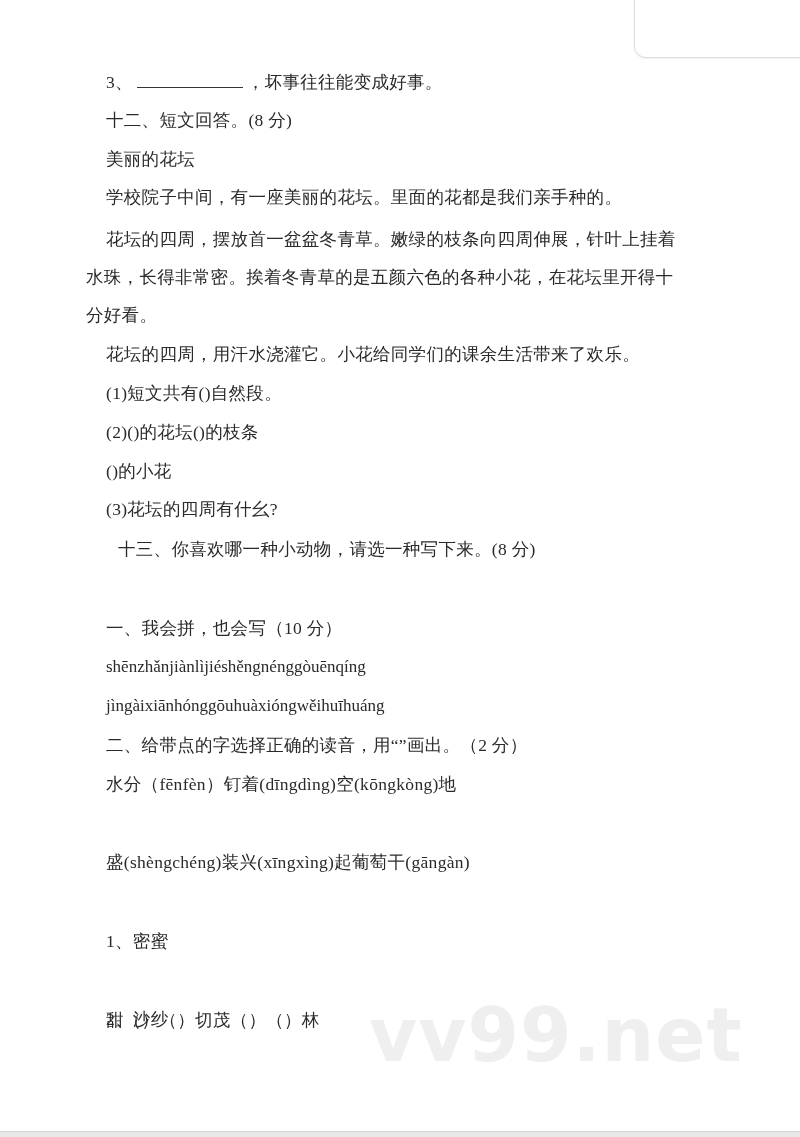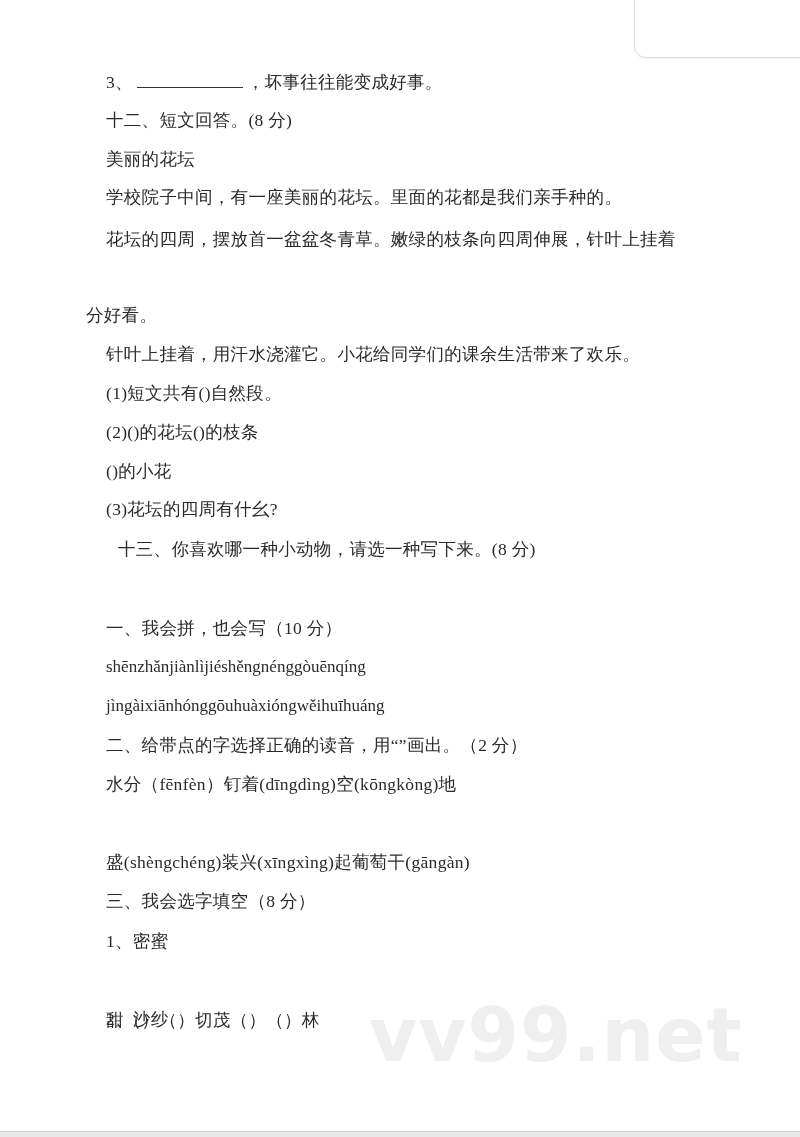--- a/index.html
+++ b/index.html
@@ -87,24 +87,25 @@
   </div>
 
   <div class="line ind" style="top:109px;">十二、短文回答。(8 分)</div>
 
   <div class="line ind" style="top:148px;">美丽的花坛</div>
 
   <div class="line ind" style="top:186px;">学校院子中间，有一座美丽的花坛。里面的花都是我们亲手种的。</div>
 
   <div class="line ind" style="top:228px;">花坛的四周，摆放首一盆盆冬青草。嫩绿的枝条向四周伸展，针叶上挂着</div>
 
+  <div class="line noind" style="top:266px;">水珠，长得非常密。挨着冬青草的是五颜六色的各种小花，在花坛里开得十</div>
 
   <div class="line noind" style="top:304px;">分好看。</div>
 
-  <div class="line ind" style="top:343px;">针叶上挂着，用汗水浇灌它。小花给同学们的课余生活带来了欢乐。</div>
+  <div class="line ind" style="top:343px;">花坛的四周，用汗水浇灌它。小花给同学们的课余生活带来了欢乐。</div>
 
   <div class="line ind" style="top:382px;">(1)短文共有()自然段。</div>
 
   <div class="line ind" style="top:421px;">(2)()的花坛()的枝条</div>
 
   <div class="line ind" style="top:460px;">()的小花</div>
 
   <div class="line ind" style="top:498px;">(3)花坛的四周有什幺?</div>
 
   <div class="line ind" style="top:538px;margin-left:12px;">十三、你喜欢哪一种小动物，请选一种写下来。(8 分)</div>
@@ -115,21 +116,20 @@
 
   <div class="line ind pinyin" style="top:695px;">jìngàixiānhónggōuhuàxióngwěihuīhuáng</div>
 
   <div class="line ind" style="top:734px;">二、给带点的字选择正确的读音，用“”画出。（2 分）</div>
 
   <div class="line ind" style="top:773px;">水分（fēnfèn）钉着(dīngdìng)空(kōngkòng)地</div>
 
 
   <div class="line ind" style="top:851px;">盛(shèngchéng)装兴(xīngxìng)起葡萄干(gāngàn)</div>
 
-  <div class="line ind" style="top:890px;">三、我会选字填空（8 分）</div>
 
   <div class="line ind" style="top:930px;">1、密蜜</div>
 
   <div class="line ind" style="top:969px;margin-top:40px;">甜（）（）切茂（）（）林</div>
 
   <div class="line ind" style="top:1008px;">2、沙纱</div>
 
   <div class="watermark">vv99.net</div>
 </div>
 

